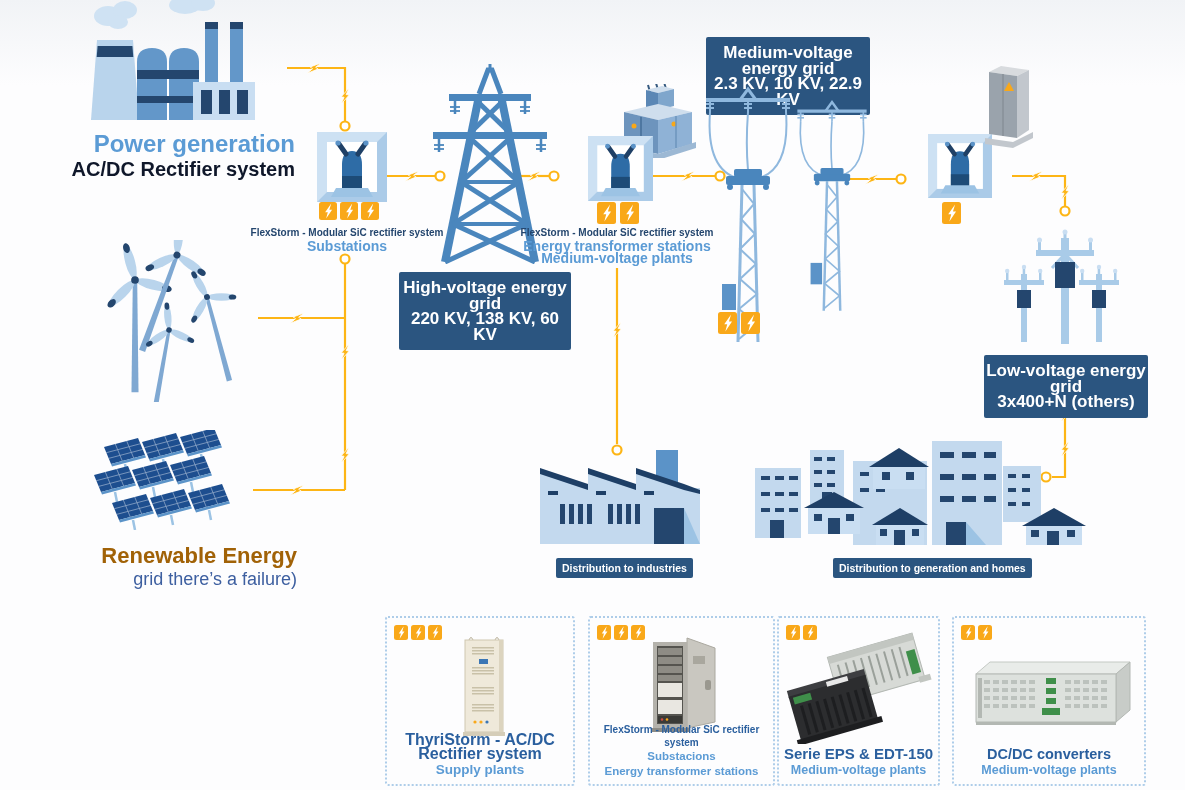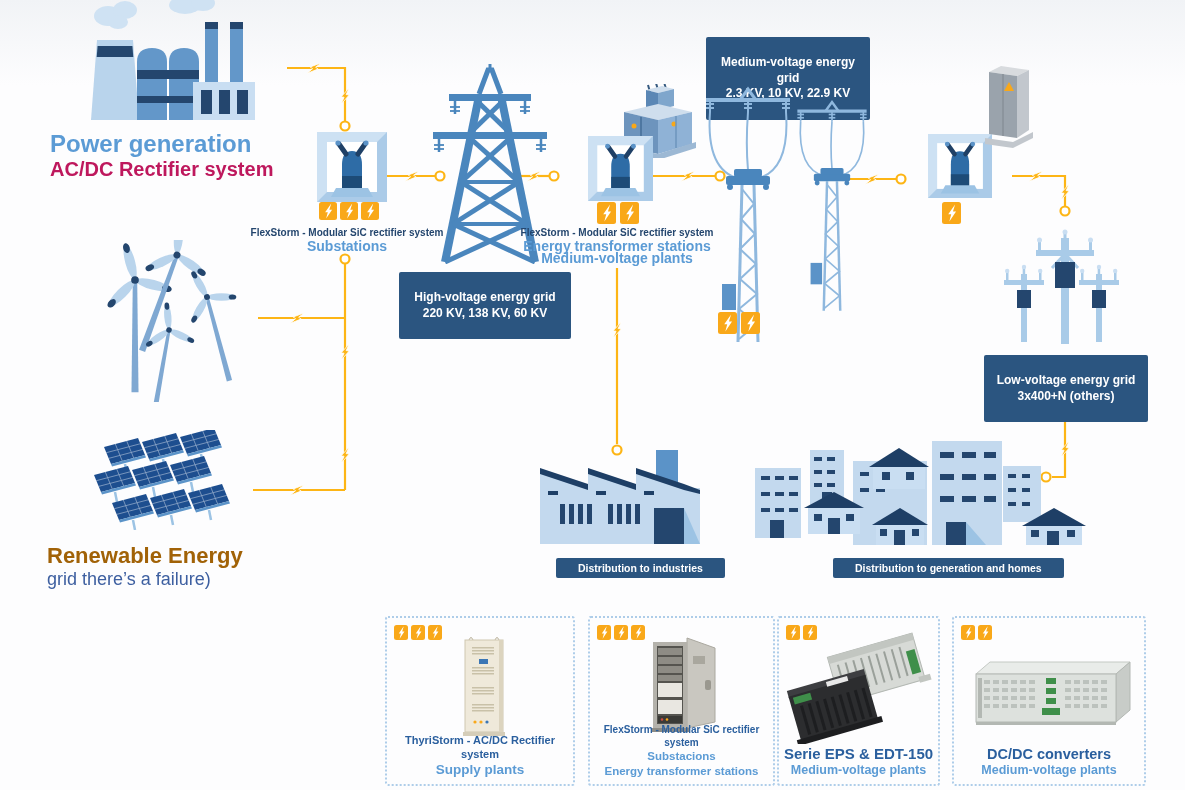--- a/index.html
+++ b/index.html
@@ -1,47 +1,47 @@
 <!DOCTYPE html>
 <html><head>
 <meta charset="utf-8">
 <style>
   html,body{margin:0;padding:0}
   body{width:1185px;height:790px;position:relative;overflow:hidden;
        font-family:"Liberation Sans",sans-serif;background:#fdfdfe}
   .abs{position:absolute}
   .bg-band{left:0;top:0;width:1185px;height:85px;
            background:linear-gradient(180deg,#f1f3f6 0%,rgba(255,255,255,0) 100%)}
-  .sec-block{text-align:left}
+  .sec-block{text-align:right}
   .pg-title{display:block;font-size:24px;font-weight:bold;color:#5b9bd5;line-height:27px}
-  .pg-sub{display:block;font-size:20px;font-weight:bold;color:#be185d;line-height:24px}
+  .pg-sub{display:block;font-size:20px;font-weight:bold;color:#0f172a;line-height:24px}
   .re-title{display:block;font-size:22px;font-weight:bold;color:#a16207;line-height:25px}
   .re-sub{display:block;font-size:19px;font-weight:bold;color:#1f3c70;line-height:23px}
   .re-note{display:block;font-size:18px;color:#3d5fa0;line-height:22px}
-  .badge{background:#2b5580;color:#fff;font-weight:bold;font-size:12px;
-         line-height:15.5px;text-align:center;padding:18px 2px;border-radius:2px}
+  .badge{background:#2b5580;color:#fff;font-weight:bold;font-size:17px;
+         line-height:15.5px;text-align:center;padding:8px 2px;border-radius:2px}
   .badge .b-line{display:block}
-  .dist-badge{font-size:10.5px;line-height:14px;padding:3px 22px}
+  .dist-badge{font-size:10.5px;line-height:14px;padding:3px 6px}
   .eq-label{text-align:center}
   .eq-l1{display:block;font-size:10px;font-weight:bold;color:#24466e;line-height:12.5px}
   .eq-l2{display:block;font-size:14px;font-weight:bold;color:#5b9bd5;line-height:12.5px}
   .zaps{display:flex;gap:3px}
   .zap{background:#f9a819;border-radius:2.5px;display:inline-flex;
        align-items:center;justify-content:center}
   .zap-md{width:18px;height:18px}
   .zap-lg{width:19px;height:22px}
   .zap-sm{width:14px;height:15px}
   .zap svg{display:block}
   .panel{position:absolute;top:616px;height:170px;border:2px dotted #aecde9;
          border-radius:3px;box-sizing:border-box}
   .panel .zaps{position:absolute;left:7px;top:7px}
   .ptext{position:absolute;left:2px;right:2px;bottom:6px;text-align:center}
   .ptitle{display:block;font-weight:bold;color:#2a5f9e}
   .psub{display:block;font-weight:bold;color:#5b9bd5}
-  .p1 .ptitle{font-size:11px;line-height:14px}
+  .p1 .ptitle{font-size:16px;line-height:14px}
   .p1 .psub{font-size:13.5px;line-height:17px}
   .p2 .ptitle{font-size:10px;line-height:13px}
   .p2 .psub{font-size:11.5px;line-height:14.5px}
   .p3 .ptitle{font-size:15px;line-height:18px}
   .p3 .psub{font-size:12.5px;line-height:15px}
   .p4 .ptitle{font-size:14.5px;line-height:18px}
   .p4 .psub{font-size:12.5px;line-height:15px}
 </style>
 </head>
 <body>

